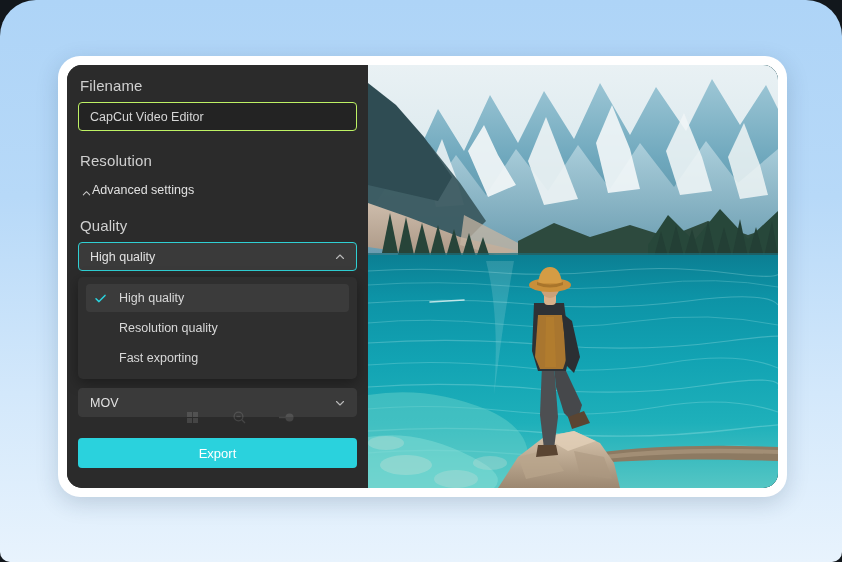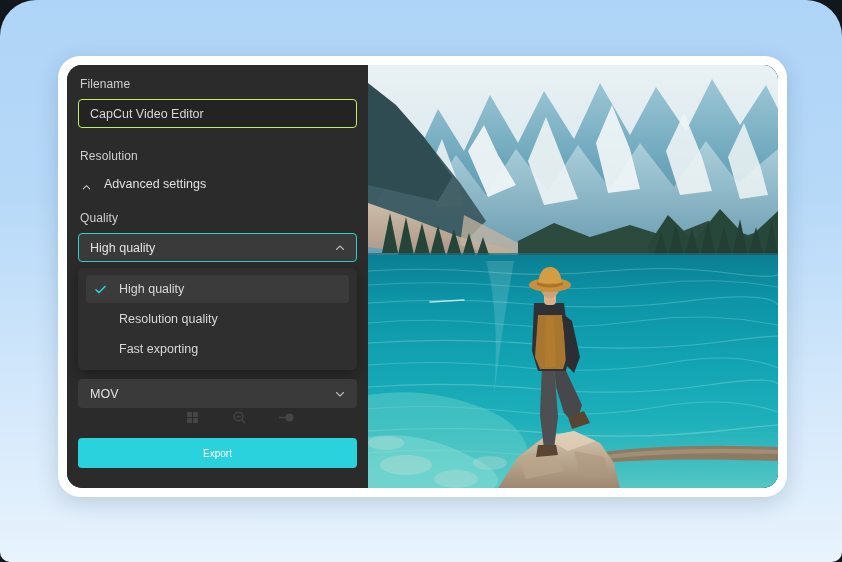--- a/index.html
+++ b/index.html
@@ -27,21 +27,21 @@
     background:#2b2b2b; border-radius:15px; overflow:hidden;
     display:flex;
   }
 
   
   #settings-panel{
     width:301px; height:100%; background:#2b2b2b;
     padding:12px 11px 0 11px; position:relative; flex:none;
   }
   .field-label{
-    font-size:12px; color:#cfcfcf; letter-spacing:.1px;
+    font-size:15px; color:#cfcfcf; letter-spacing:.1px;
     margin:0 0 8px 2px;
   }
   .gap-a{ height:12px; }
 
   .text-input{
     height:29px; background:#232323; border-radius:4px;
     display:flex; align-items:center; padding:0 11px;
     font-size:12.5px; color:#d6d6d6; border:1px solid #bef264;
   }
 
@@ -51,21 +51,21 @@
     font-size:12.5px; color:#e2e2e2; border:1px solid #3a3a3a;
     justify-content:space-between; cursor:pointer;
   }
   .select.active{
     background:#3a3a3a; border:1px solid #2fd0d4;
   }
   .chev{ width:12px; height:12px; flex:none; opacity:.85; }
   .chev svg{ display:block; }
 
   .adv-row{
-    display:flex; align-items:center; gap:12px;
+    display:flex; align-items:center; gap:0;
     margin:14px 0 0 3px; cursor:pointer;
   }
   .adv-caret{ width:11px; height:11px; opacity:.9; }
   .adv-text{ font-size:12.5px; color:#e0e0e0; }
 
   
   #quality-menu{
     margin-top:6px; background:#2f2f2f; border-radius:5px;
     padding:7px 8px; box-shadow:0 4px 14px rgba(0,0,0,.35);
   }
@@ -86,21 +86,21 @@
     align-items:center; justify-content:space-between;
     opacity:.12; pointer-events:none;
   }
   #ghost-row svg{ display:block; }
 
   
   #export-btn{
     position:absolute; left:11px; right:11px; bottom:20px;
     height:30px; background:#2ad2dd; border-radius:4px;
     display:flex; align-items:center; justify-content:center;
-    color:#ffffff; font-size:10px; cursor:pointer;text-align:right;
+    color:#ffffff; font-size:13px; cursor:pointer;text-align:right;
   }
 
   
   #preview{
     flex:1; height:100%; position:relative; overflow:hidden;
     background:#0d5c6b;
   }
   #preview svg{ position:absolute; left:0; top:0;
     width:100%; height:100%; display:block; }
 </style>

